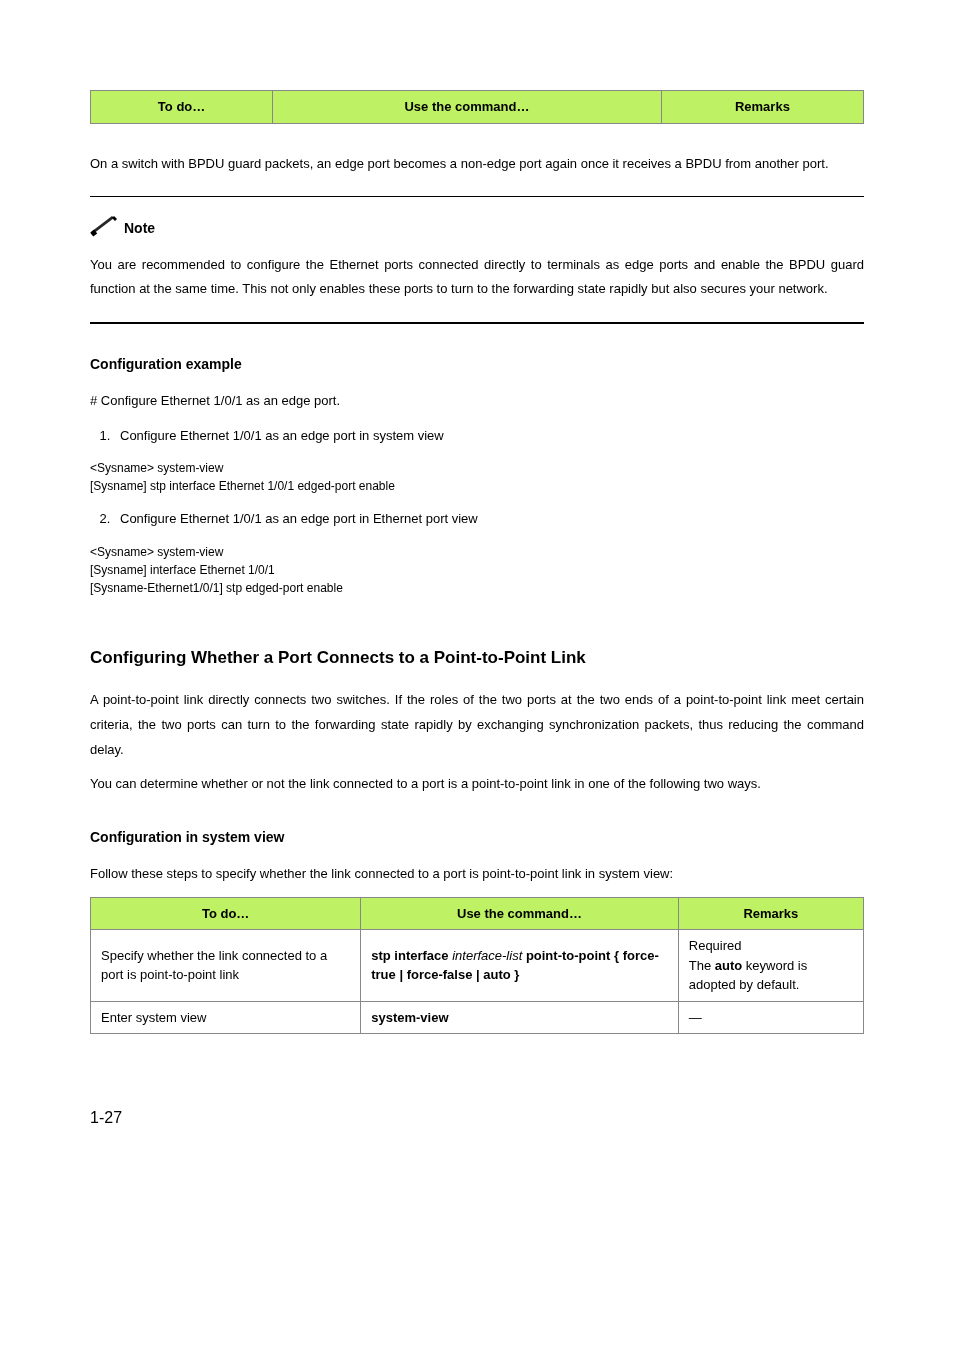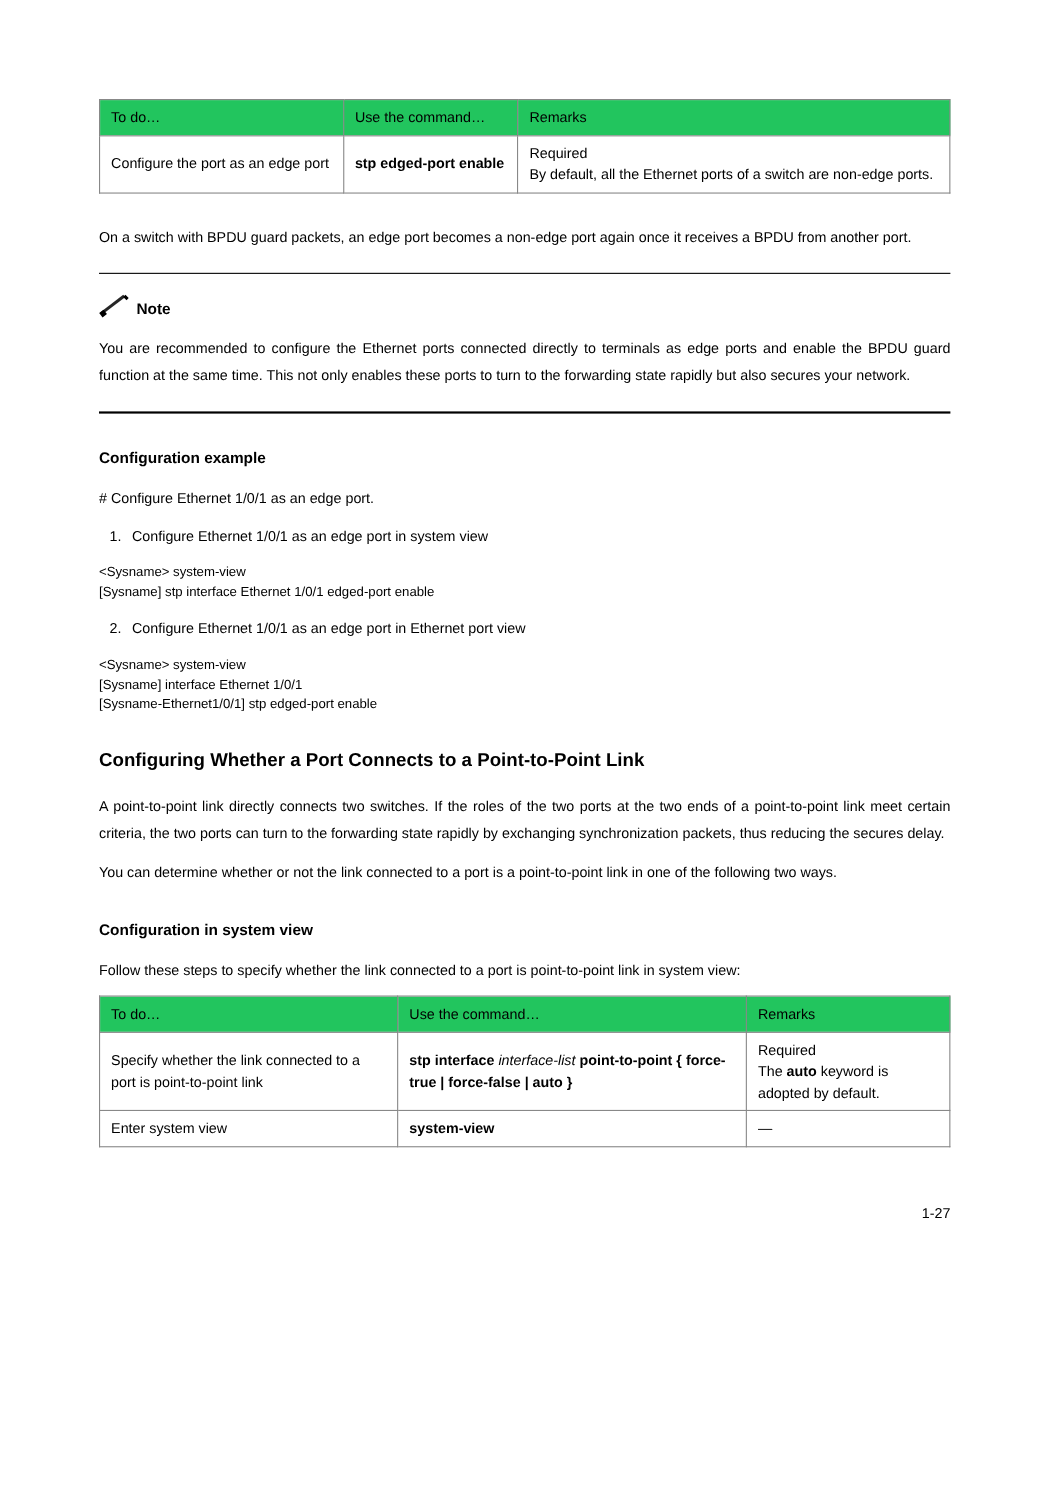--- a/index.html
+++ b/index.html
@@ -19,22 +19,23 @@
     margin-bottom: 28px;
   }
   th, td {
     border: 1px solid #888;
     padding: 6px 10px;
     text-align: left;
     vertical-align: middle;
     font-size: 13px;
   }
   th {
-    background: #22c55e;
-    font-weight: normal;
+    background: #bef264;
+    font-weight: bold;
+    text-align: center;
   }
   .para {
     text-align: justify;
     margin: 0 0 20px 0;
     line-height: 1.9;
   }
   .para-tight {
     text-align: justify;
     margin: 0 0 4px 0;
     line-height: 1.9;
@@ -60,41 +61,41 @@
     font-size: 14px;
   }
   .h3 {
     font-weight: bold;
     font-size: 14px;
     margin: 30px 0 14px 0;
   }
   .h2 {
     font-weight: bold;
     font-size: 17px;
-    margin: 29px 0 18px 0;
+    margin: 48px 0 18px 0;
   }
   ol.numlist {
     margin: 12px 0 14px 0;
     padding-left: 24px;
   }
   ol.numlist li {
     padding-left: 6px;
     margin-bottom: 6px;
   }
   .code {
     font-family: Liberation Sans, sans-serif;
     font-size: 12px;
     white-space: pre;
     margin: 2px 0 14px 0;
     line-height: 1.5;
   }
   .pagenum {
-    text-align: right;
-    font-size: 13px;
-    margin-top: 50px;
+    text-align: left;
+    font-size: 16px;
+    margin-top: 72px;
   }
   .cmdcell {
     font-weight: bold;
   }
   .cmdcell .var {
     font-style: italic;
     font-weight: normal;
   }
 </style>
 </head>
@@ -102,30 +103,20 @@
 
 <table>
   <thead>
     <tr>
       <th>To do…</th>
       <th>Use the command…</th>
       <th>Remarks</th>
     </tr>
   </thead>
   <tbody>
-    <tr>
-      <td>Configure the port as an edge port</td>
-      <td class="cmdcell">
-        <span>stp edged-port enable</span>
-      </td>
-      <td>
-        <div>Required</div>
-        <div>By default, all the Ethernet ports of a switch are non-edge ports.</div>
-      </td>
-    </tr>
   </tbody>
 </table>
 
 <p class="para">On a switch with BPDU guard packets, an edge port becomes a non-edge port again once it receives a BPDU from another port.</p>
 
 <hr class="rule">
 
 <div class="note-row">
   <span>
     <svg width="28" height="22" viewBox="0 0 28 22">
@@ -154,21 +145,21 @@
 
 <ol class="numlist" start="2">
   <li>Configure Ethernet 1/0/1 as an edge port in Ethernet port view</li>
 </ol>
 <div class="code">&lt;Sysname&gt; system-view
 [Sysname] interface Ethernet 1/0/1
 [Sysname-Ethernet1/0/1] stp edged-port enable</div>
 
 <div class="h2">Configuring Whether a Port Connects to a Point-to-Point Link</div>
 
-<p class="para" style="margin-bottom:10px">A point-to-point link directly connects two switches. If the roles of the two ports at the two ends of a point-to-point link meet certain criteria, the two ports can turn to the forwarding state rapidly by exchanging synchronization packets, thus reducing the secures delay.</p>
+<p class="para" style="margin-bottom:10px">A point-to-point link directly connects two switches. If the roles of the two ports at the two ends of a point-to-point link meet certain criteria, the two ports can turn to the forwarding state rapidly by exchanging synchronization packets, thus reducing the command delay.</p>
 <p class="para">You can determine whether or not the link connected to a port is a point-to-point link in one of the following two ways.</p>
 
 <div class="h3">Configuration in system view</div>
 
 <p class="para" style="margin-bottom:10px">Follow these steps to specify whether the link connected to a port is point-to-point link in system view:</p>
 
 <table style="margin-bottom:0">
   <thead>
     <tr>
       <th>To do…</th>

